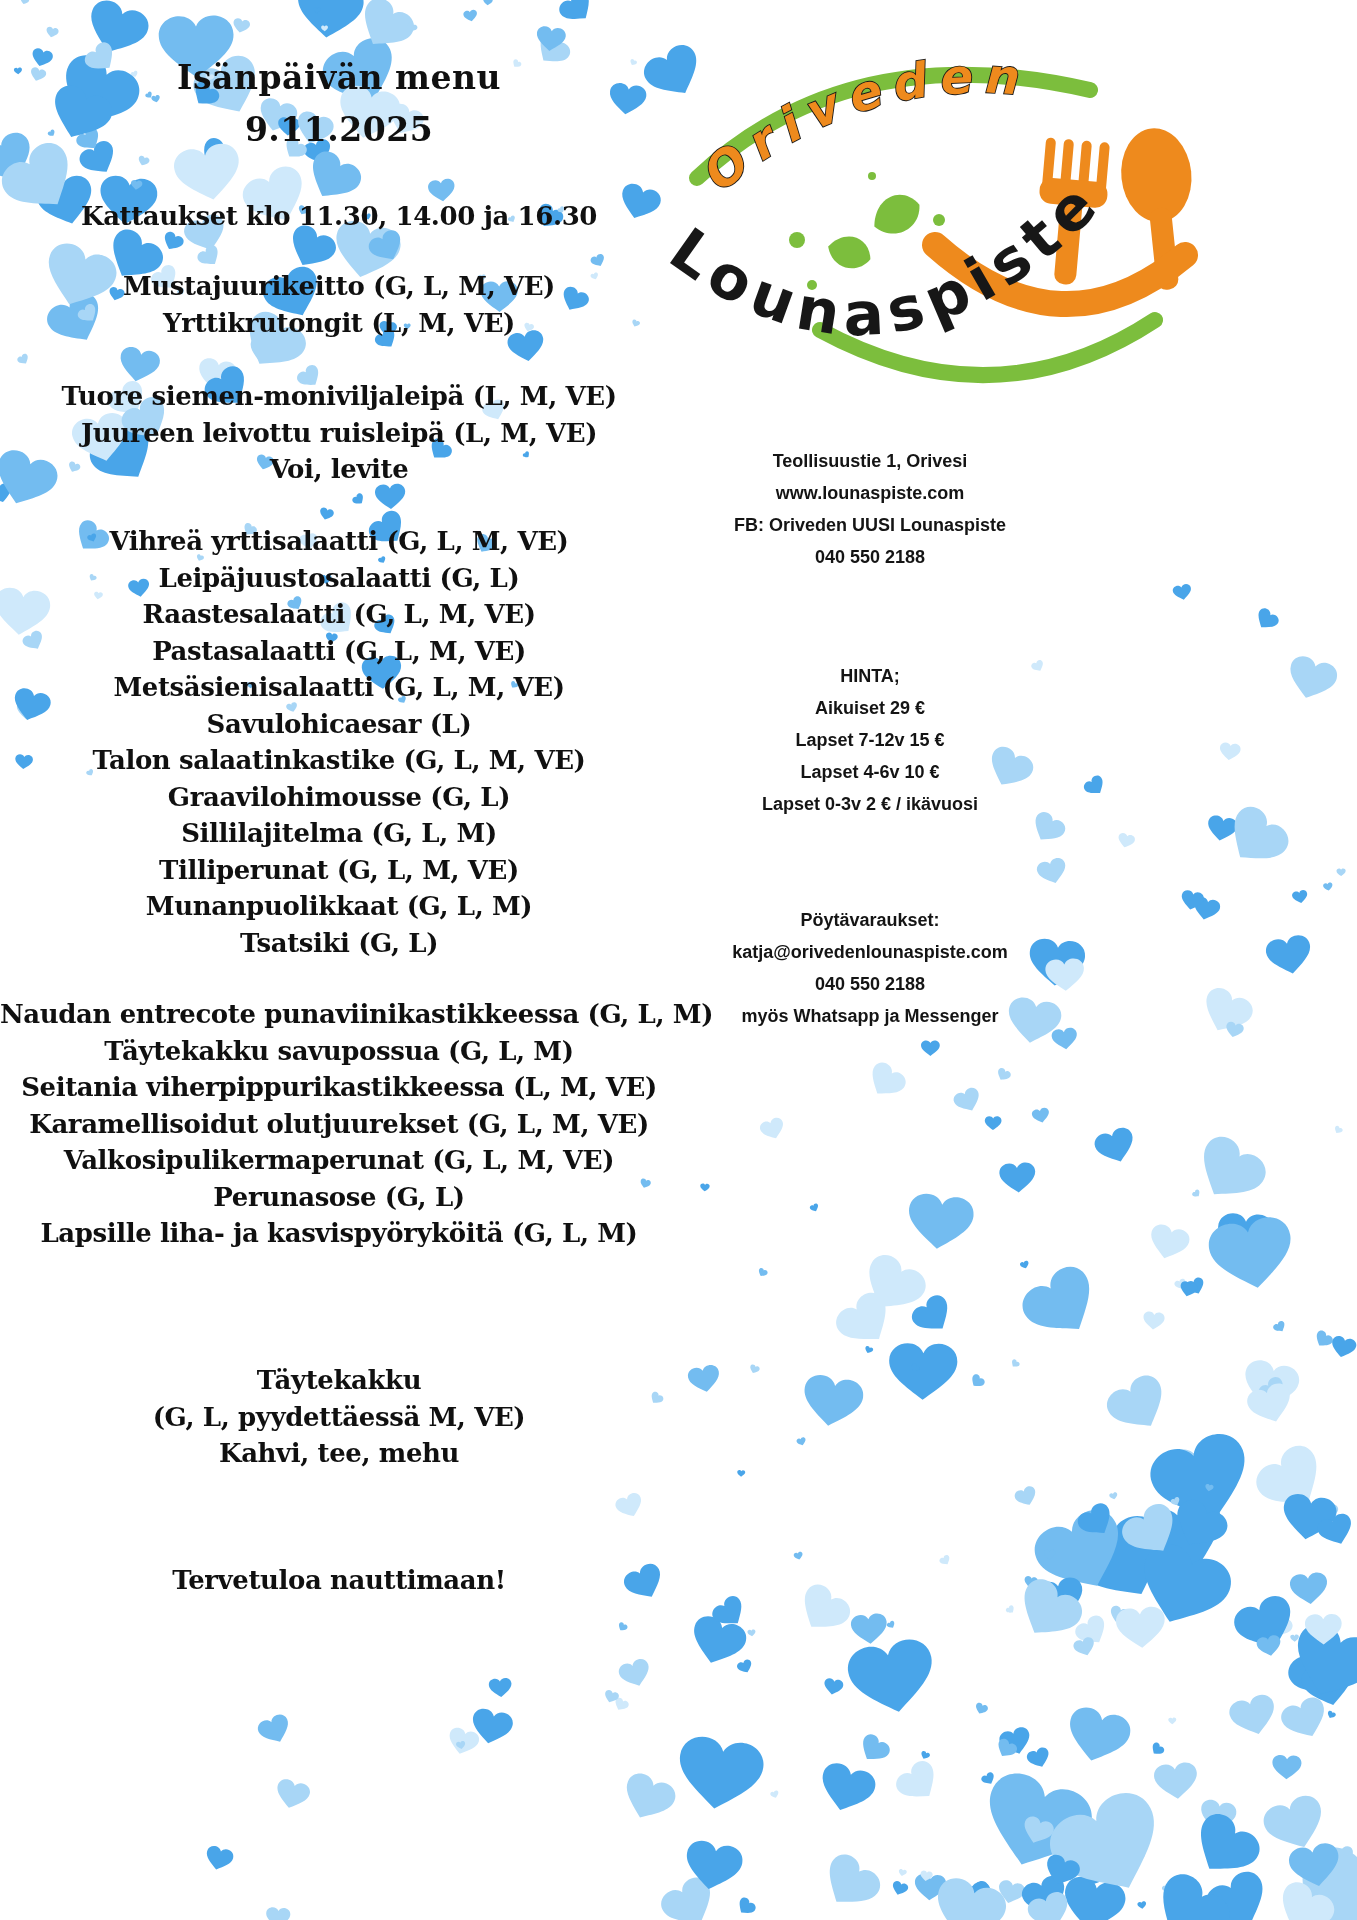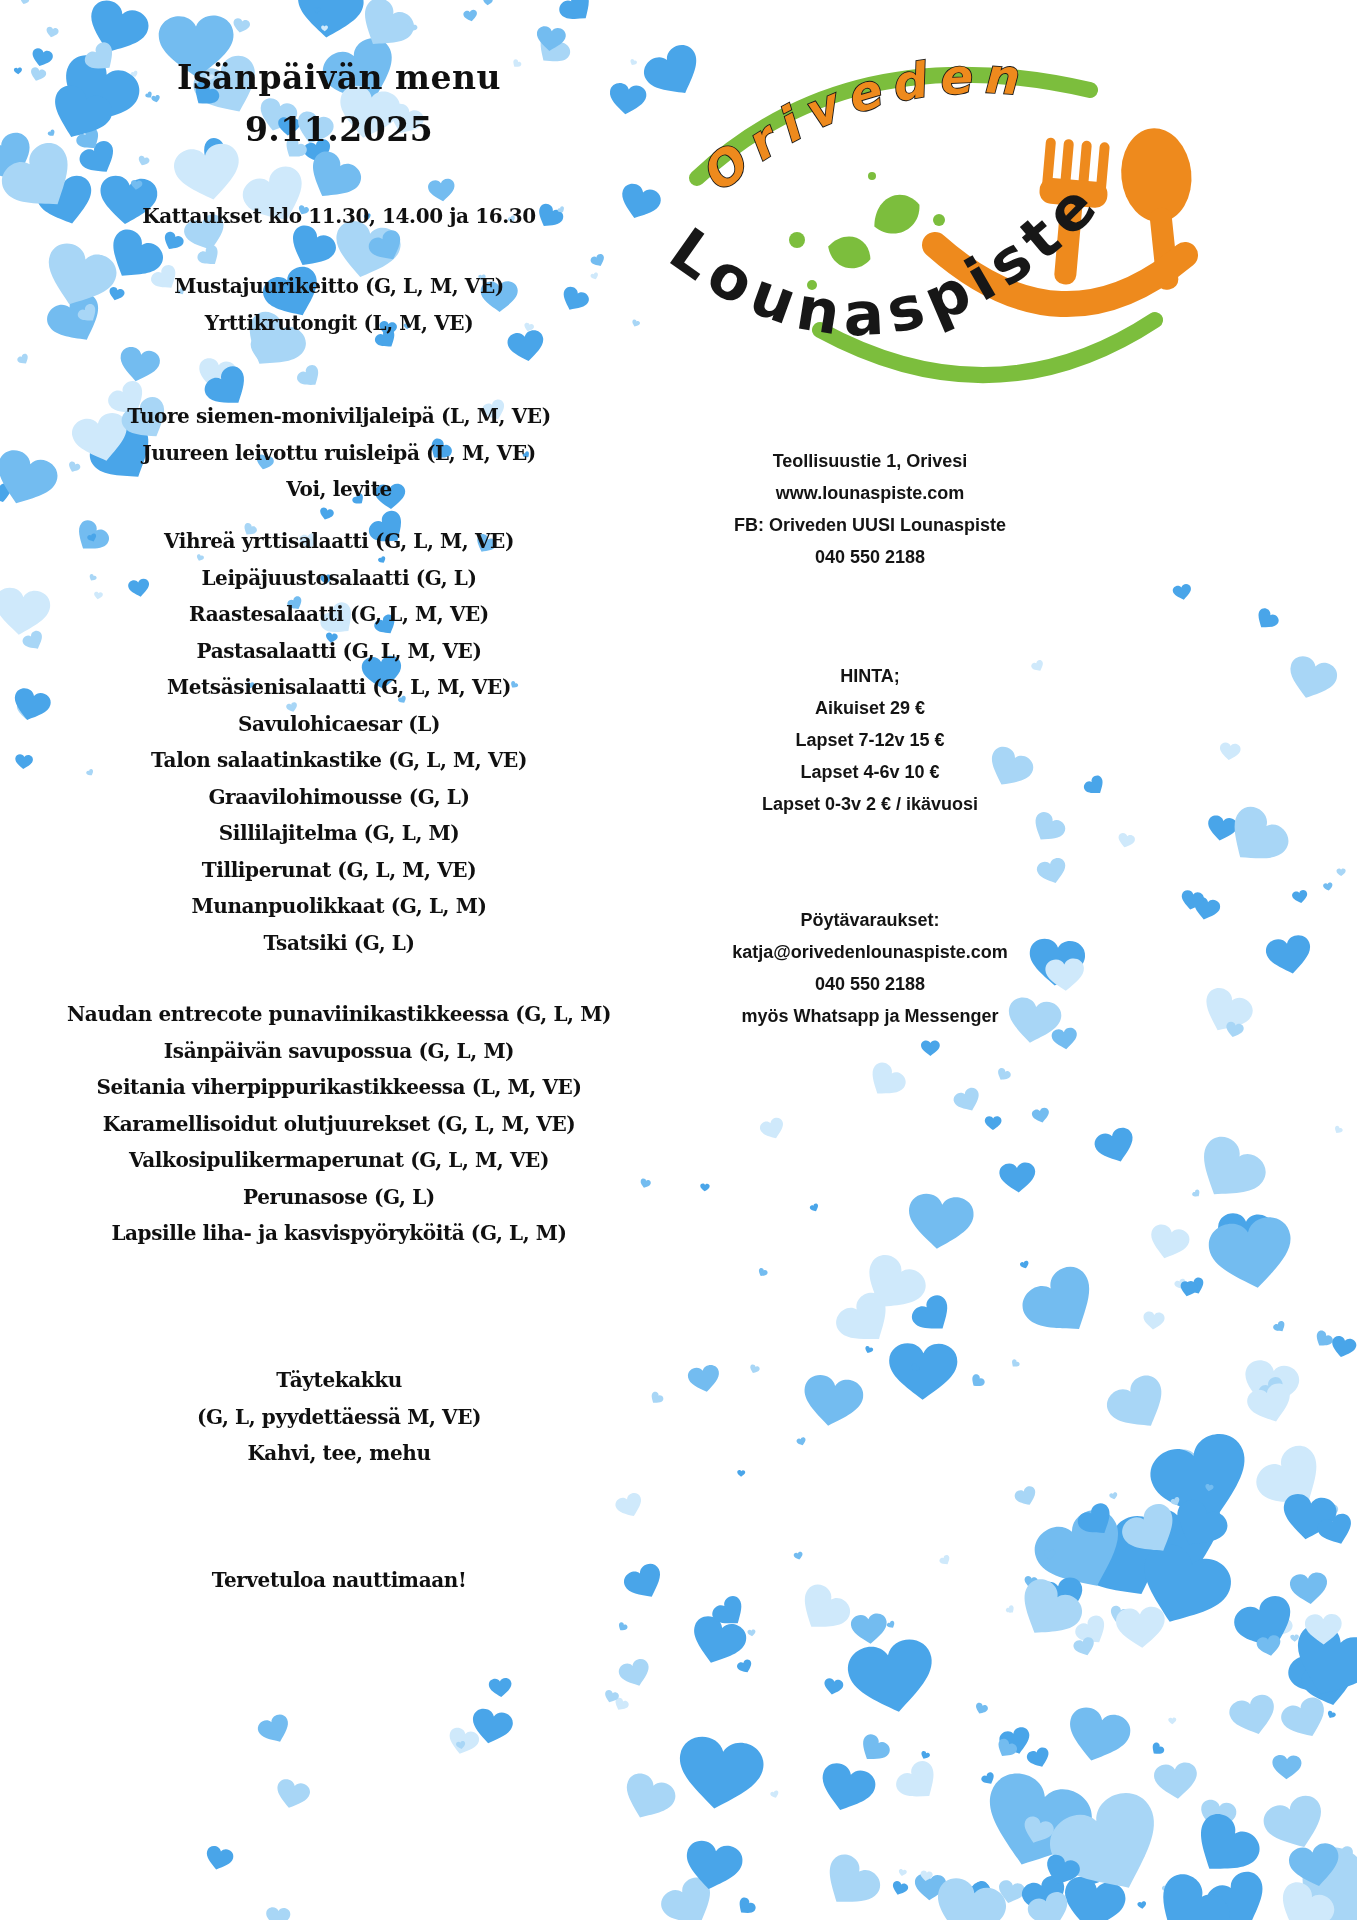--- a/index.html
+++ b/index.html
@@ -7,21 +7,21 @@
   .hearts{position:absolute;left:0;top:0;z-index:0;}
   .logo{position:absolute;left:630px;top:30px;z-index:1;}
   .swoosh{stroke:#7cbe3d;stroke-width:16;fill:none;stroke-linecap:round;}
   .smile{stroke:#ee8a1d;stroke-width:26;fill:none;stroke-linecap:round;}
   .brandArc{font-family:"DejaVu Sans","Liberation Sans",sans-serif;font-style:italic;font-weight:700;
             font-size:48px;fill:#ee8a1d;stroke:#181818;stroke-width:1.8px;paint-order:stroke;letter-spacing:11px;}
   .brandMain{font-family:"DejaVu Sans","Liberation Sans",sans-serif;font-weight:700;font-size:60px;
              fill:#171717;letter-spacing:8px;}
   .blk{position:absolute;left:0;width:678px;text-align:center;z-index:2;
        font-family:"DejaVu Serif","Liberation Serif",serif;font-weight:700;color:#101010;}
-  .blk .ml{font-size:20px;line-height:36.5px;white-space:nowrap;letter-spacing:-0.4px;}
+  .blk .ml{font-size:26px;line-height:36.5px;white-space:nowrap;letter-spacing:-0.4px;}
   .title .tl{font-size:33px;line-height:52px;white-space:nowrap;letter-spacing:0.5px;}
   .rblk{position:absolute;left:660px;width:420px;text-align:center;z-index:2;
         font-family:"Liberation Sans","DejaVu Sans",sans-serif;font-weight:700;color:#141414;}
   .rblk .rl{font-size:18px;line-height:32px;white-space:nowrap;}
 </style>
 </head>
 <body>
 
 <div class="page">
 
@@ -399,21 +399,21 @@
 
   <div class="blk" style="top:198px">
     <div class="ml">Kattaukset klo 11.30, 14.00 ja 16.30</div>
   </div>
 
   <div class="blk" style="top:268px">
     <div class="ml">Mustajuurikeitto (G, L, M, VE)</div>
     <div class="ml">Yrttikrutongit (L, M, VE)</div>
   </div>
 
-  <div class="blk" style="top:398px">
+  <div class="blk" style="top:378px">
     <div class="ml">Tuore siemen-moniviljaleipä (L, M, VE)</div>
     <div class="ml">Juureen leivottu ruisleipä (L, M, VE)</div>
     <div class="ml">Voi, levite</div>
   </div>
 
   <div class="blk" style="top:523px">
     <div class="ml">Vihreä yrttisalaatti (G, L, M, VE)</div>
     <div class="ml">Leipäjuustosalaatti (G, L)</div>
     <div class="ml">Raastesalaatti (G, L, M, VE)</div>
     <div class="ml">Pastasalaatti (G, L, M, VE)</div>
@@ -422,21 +422,21 @@
     <div class="ml">Talon salaatinkastike (G, L, M, VE)</div>
     <div class="ml">Graavilohimousse (G, L)</div>
     <div class="ml">Sillilajitelma (G, L, M)</div>
     <div class="ml">Tilliperunat (G, L, M, VE)</div>
     <div class="ml">Munanpuolikkaat (G, L, M)</div>
     <div class="ml">Tsatsiki (G, L)</div>
   </div>
 
   <div class="blk" style="top:996px">
     <div class="ml">Naudan entrecote punaviinikastikkeessa (G, L, M)</div>
-    <div class="ml">Isänpäivän savupossua (G, L, M)</div>
+    <div class="ml">Täytekakku savupossua (G, L, M)</div>
     <div class="ml">Seitania viherpippurikastikkeessa (L, M, VE)</div>
     <div class="ml">Karamellisoidut olutjuurekset (G, L, M, VE)</div>
     <div class="ml">Valkosipulikermaperunat (G, L, M, VE)</div>
     <div class="ml">Perunasose (G, L)</div>
     <div class="ml">Lapsille liha- ja kasvispyöryköitä (G, L, M)</div>
   </div>
 
 
   <div class="blk" style="top:1362px">
     <div class="ml">Täytekakku</div>

